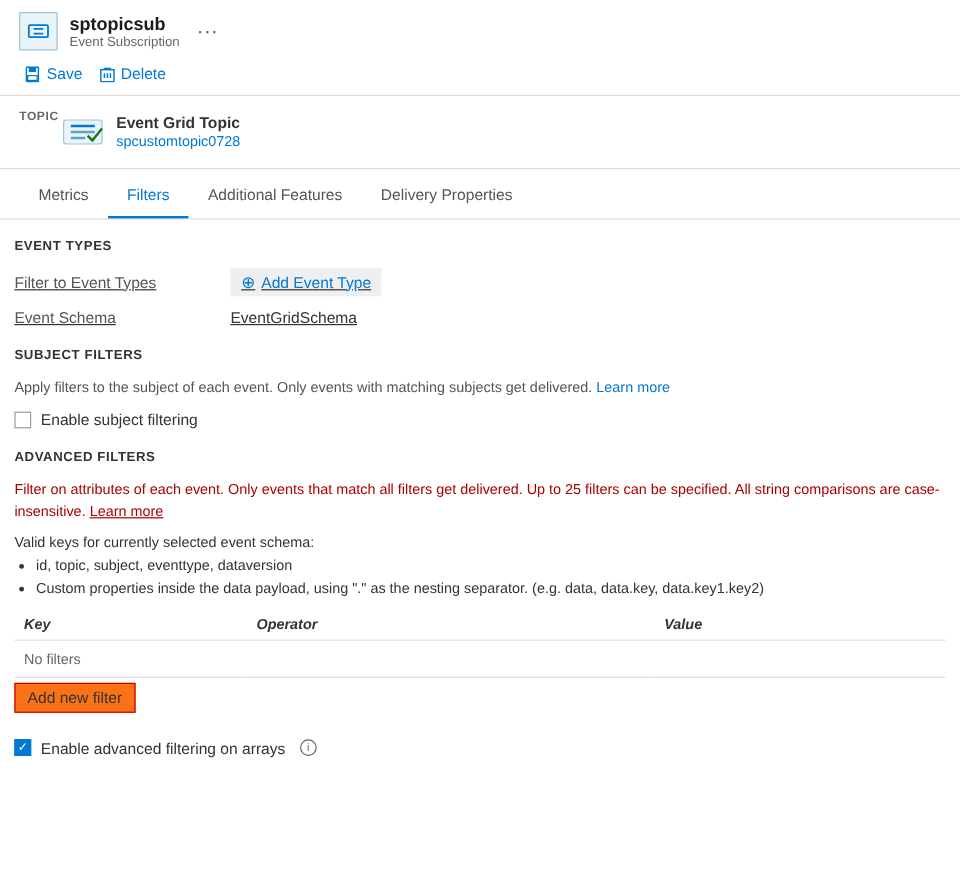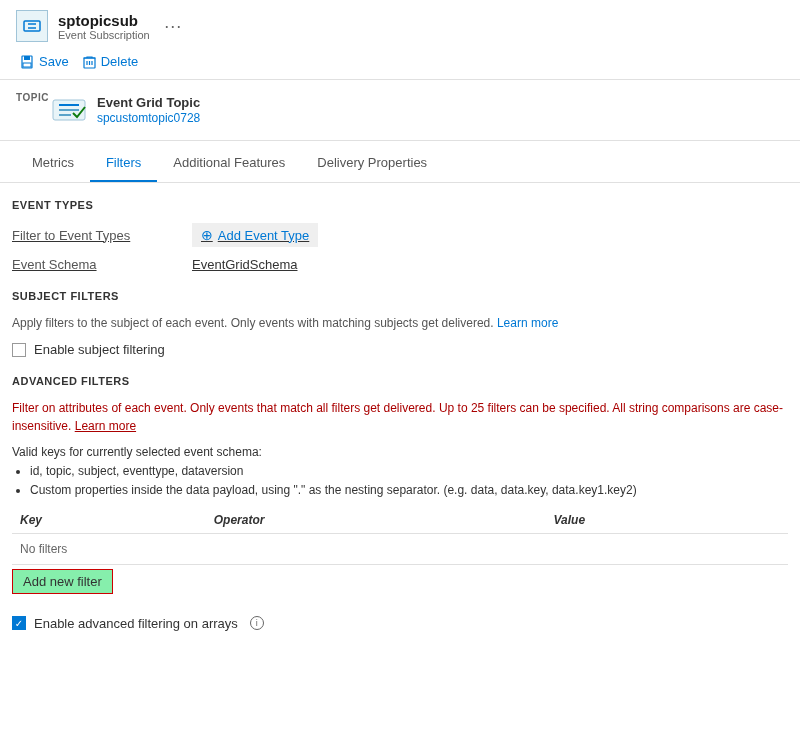--- a/index.html
+++ b/index.html
@@ -44,21 +44,21 @@
     .adv-desc { font-size: 12px; color: #a00; margin-bottom: 8px; line-height: 1.5; }
     .adv-desc a { color: #a00; text-decoration: underline; cursor: pointer; }
     .adv-valid { font-size: 12px; color: #333; margin-bottom: 6px; line-height: 1.6; }
     .adv-valid ul { margin-left: 18px; }
     .adv-valid li { font-size: 12px; color: #333; }
 
     .filter-table { width: 100%; border-collapse: collapse; margin-bottom: 4px; }
     .filter-table th { text-align: left; font-size: 12px; font-weight: 600; color: #333; padding: 6px 8px; border-bottom: 1px solid #e0e0e0; font-style: italic; }
     .filter-table td { text-align: left; font-size: 12px; color: #666; padding: 8px 8px; border-bottom: 1px solid #e0e0e0; }
 
-    .add-filter-btn { display: inline-flex; align-items: flex-end; font-size: 13px; color: #333; cursor: pointer; border: 1.5px solid #c00; padding: 4px 10px; background: #86efac; margin-bottom: 12px; }
+    .add-filter-btn { display: inline-flex; align-items: flex-end; font-size: 13px; color: #333; cursor: pointer; border: 1.5px solid #c00; padding: 4px 10px; background: #f97316; margin-bottom: 12px; }
 
     .check-blue { display: inline-block; width: 14px; height: 14px; background: #0078d4; border: 1px solid #0078d4; }
     .check-blue::after { content: '✓'; color: white; font-size: 10px; display: block; text-align: center; line-height: 14px; }
     .check-unchecked { display: inline-block; width: 14px; height: 14px; background: #fff; border: 1px solid #999; }
 
     .info-icon { display: inline-flex; align-items: center; justify-content: center; width: 14px; height: 14px; border-radius: 50%; border: 1px solid #666; font-size: 9px; color: #666; cursor: pointer; margin-left: 4px; vertical-align: middle; }
 
     .main-wrapper { position: relative; }
   </style>
 </head>
@@ -109,21 +109,21 @@
       <div style="display:flex;align-items:center;gap:10px;">
         <div class="topic-icon">
           <svg width="36" height="36" viewBox="0 0 36 36">
             <rect x="2" y="8" width="32" height="20" rx="2" fill="#e8f4f8" stroke="#a0c4d8" stroke-width="1"></rect>
             <line x1="8" y1="13" x2="28" y2="13" stroke="#0078d4" stroke-width="2"></line>
             <line x1="8" y1="18" x2="28" y2="18" stroke="#5ba3c9" stroke-width="2"></line>
             <line x1="8" y1="23" x2="20" y2="23" stroke="#5ba3c9" stroke-width="2"></line>
             <polyline points="22,21 26,25 34,15" stroke="#107c10" stroke-width="2" fill="none"></polyline>
           </svg>
         </div>
-        <div style="display:flex;flex-direction:column;gap:1px;text-align:center;">
+        <div style="display:flex;flex-direction:column;gap:1px;">
           <span style="font-size:13px;font-weight:600;color:#333;">Event Grid Topic</span>
           <span class="topic-link">spcustomtopic0728</span>
         </div>
       </div>
     </div>
   </div>
 
   <div class="tabs">
     <div class="tab">Metrics</div>
     <div class="tab active">Filters</div>

